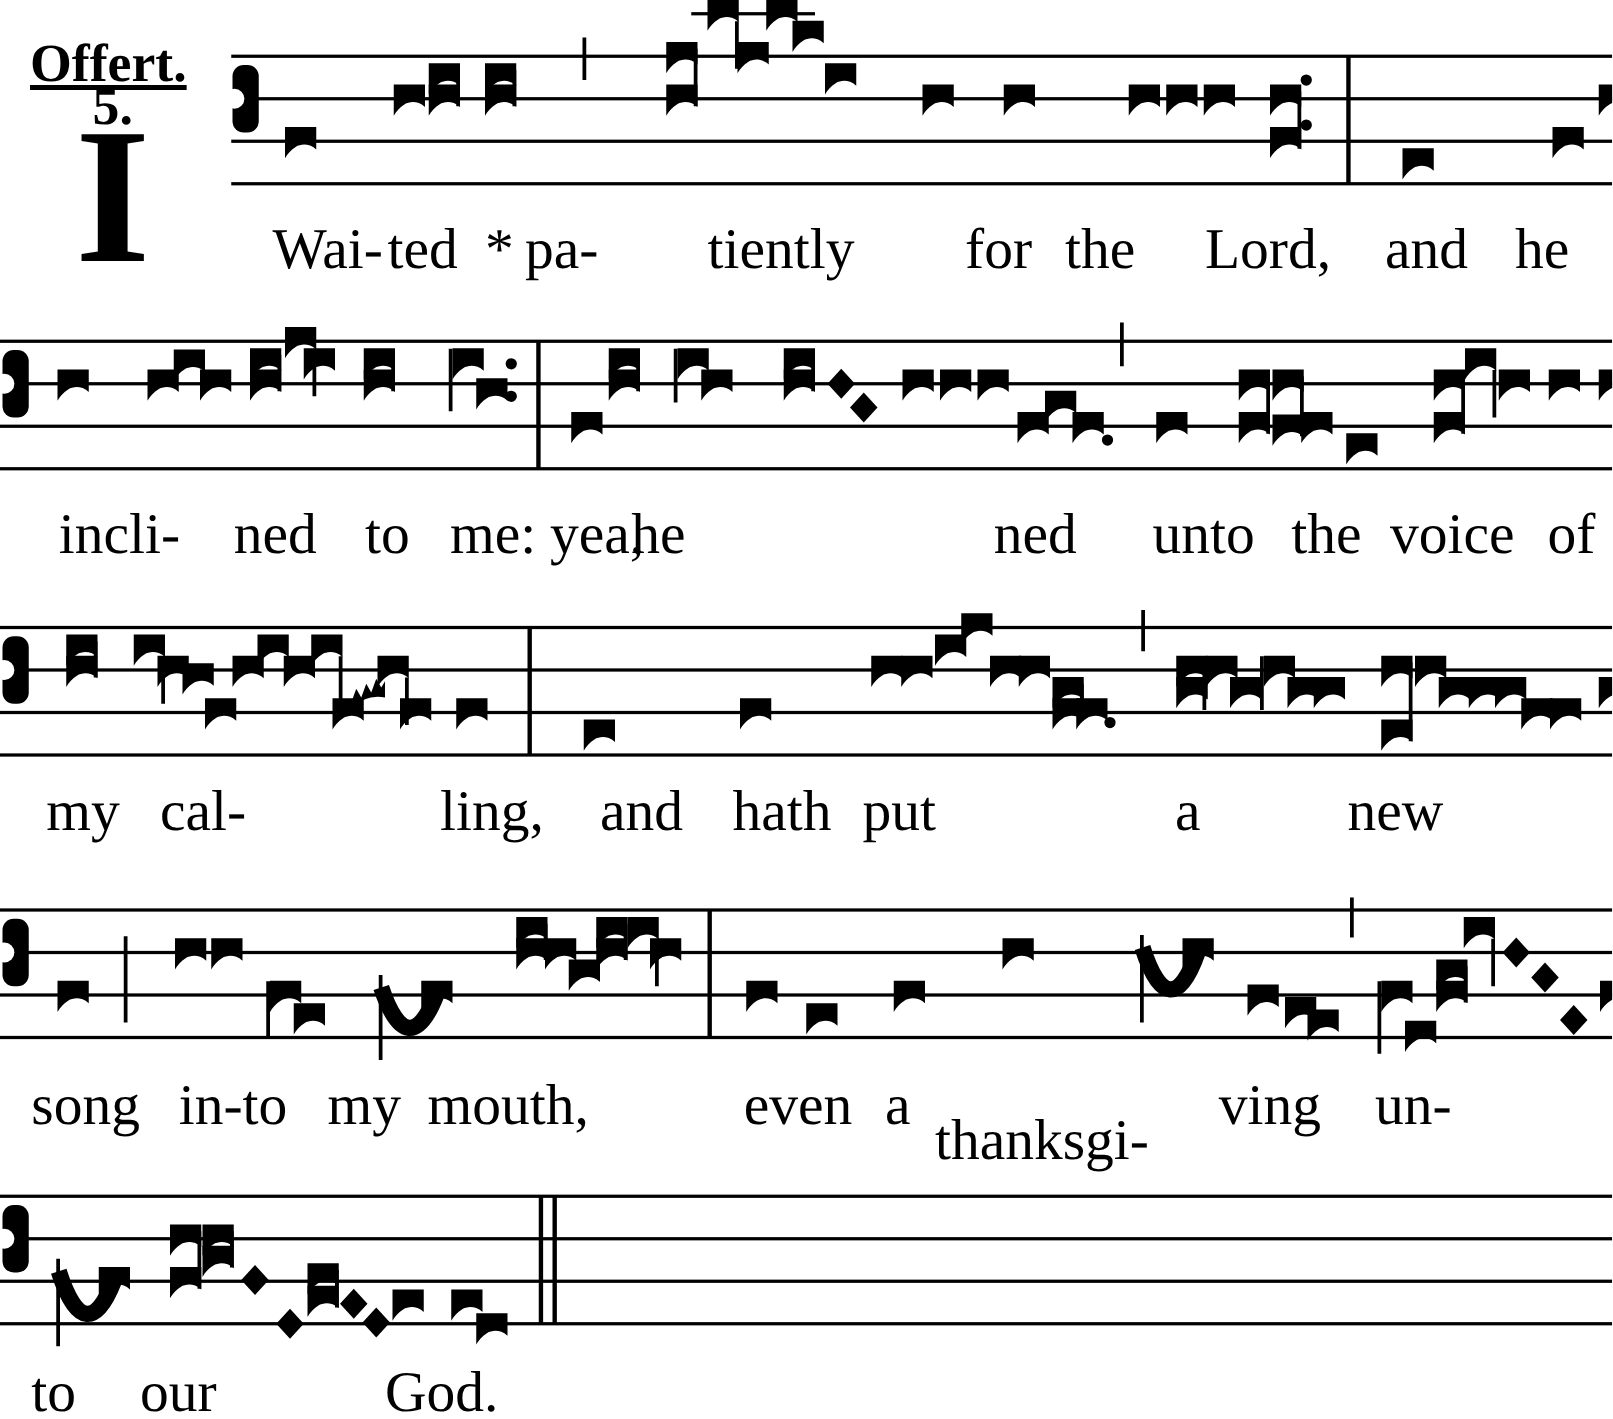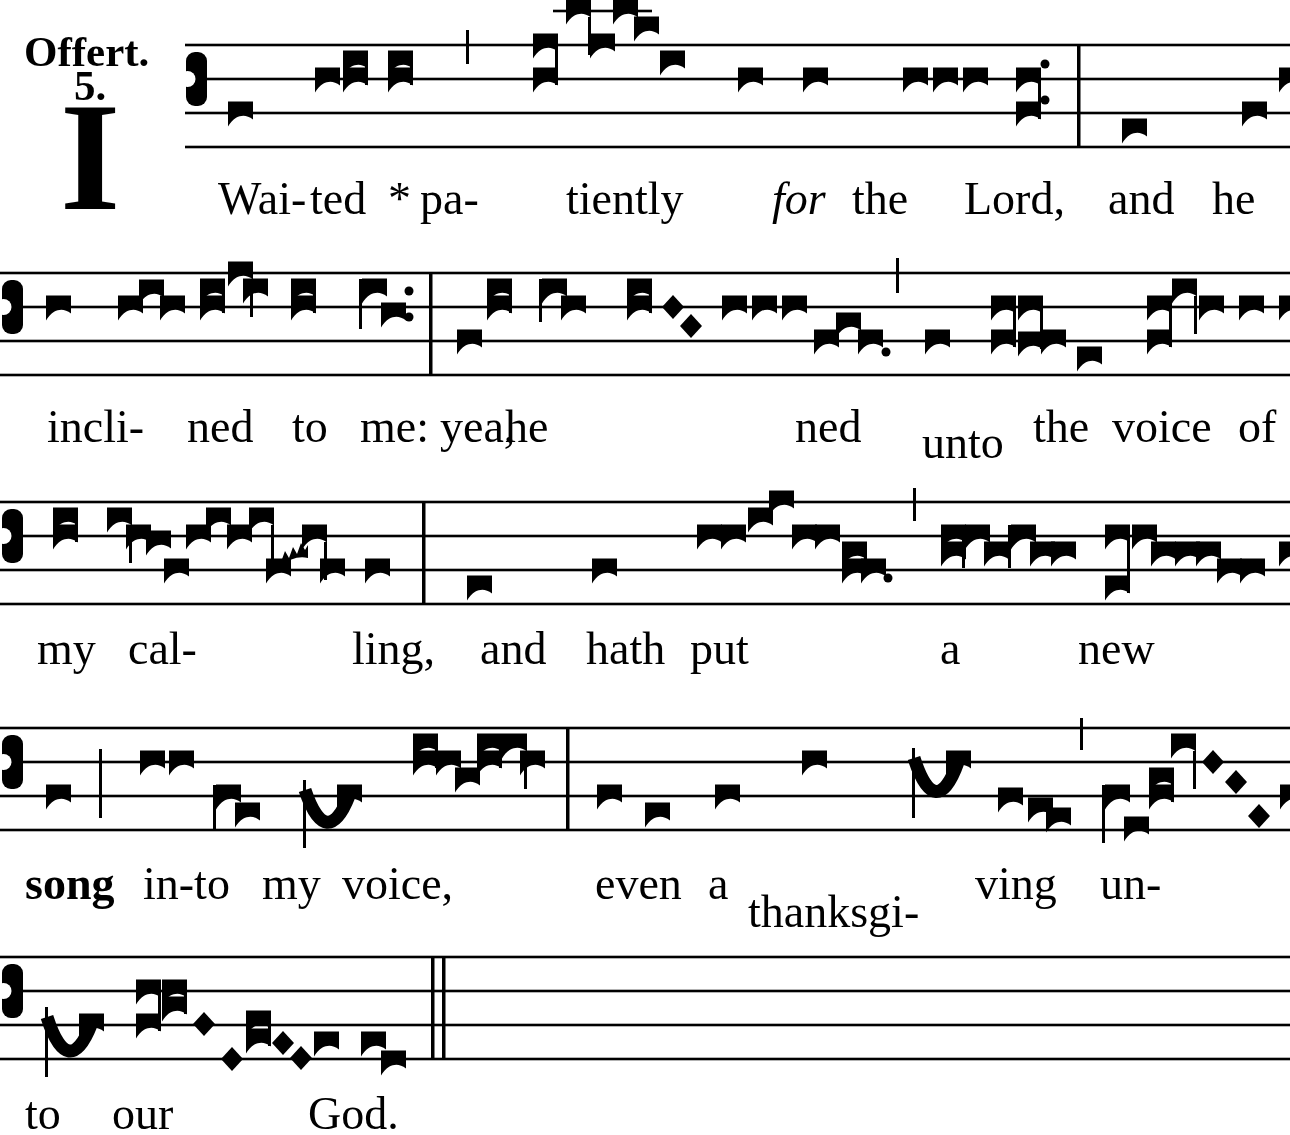--- a/index.html
+++ b/index.html
@@ -1,20 +1,20 @@
 <!DOCTYPE html>
 <html><head>
 <meta charset="utf-8">
 <style>
   html,body{margin:0;padding:0;background:#ffffff;}
   .page{position:relative;width:1290px;height:1135px;background:#fff;overflow:hidden;
         font-family:"Liberation Serif", serif;color:#000;}
   .score{position:absolute;left:0;top:0;}
   .hdr{position:absolute;font-weight:bold;line-height:1;white-space:nowrap;}
-  .genre{left:24px;top:30px;font-size:43px;}
+  .genre{left:24px;top:30px;font-size:43px;text-decoration:underline;}
   .mode{left:74px;top:64px;font-size:43px;}
   .dropcap{left:60px;top:80px;font-size:155px;font-weight:bold;}
   .lyrics{position:absolute;left:0;top:0;width:100%;height:100%;}
   .word{position:absolute;font-size:46px;line-height:1;white-space:pre;}
 </style>
 </head>
 <body>
 
 <div class="page">
   <div class="hdr genre">Offert.</div>
@@ -370,48 +370,48 @@
           <rect x="442" y="957" width="3.5" height="102" fill="#000000"></rect>
         </g>
       </g>
     </svg>
   <div id="lyrics" class="lyrics">
       <span class="word" style="left: 218px; top: 176px;">Wai-</span>
       <span class="word" style="left: 310px; top: 176px;">ted</span>
       <span class="word" style="left: 388px; top: 176px;">*</span>
       <span class="word" style="left: 420px; top: 176px;">pa-</span>
       <span class="word" style="left: 566px; top: 176px;">tiently</span>
-      <span class="word" style="left: 772px; top: 176px; font-style: italic;">for</span>
+      <span class="word" style="left: 772px; top: 176px;">for</span>
       <span class="word" style="left: 852px; top: 176px;">the</span>
       <span class="word" style="left: 964px; top: 176px;">Lord,</span>
       <span class="word" style="left: 1108px; top: 176px;">and</span>
       <span class="word" style="left: 1212px; top: 176px;">he</span>
       <span class="word" style="left: 47px; top: 404px;">incli-</span>
       <span class="word" style="left: 187px; top: 404px;">ned</span>
       <span class="word" style="left: 292px; top: 404px;">to</span>
       <span class="word" style="left: 360px; top: 404px;">me:</span>
       <span class="word" style="left: 440px; top: 404px;">yea,</span>
       <span class="word" style="left: 505px; top: 404px;">he</span>
       <span class="word" style="left: 795px; top: 404px;">ned</span>
-      <span class="word" style="left: 922px; top: 420px;">unto</span>
+      <span class="word" style="left: 922px; top: 404px;">unto</span>
       <span class="word" style="left: 1033px; top: 404px;">the</span>
       <span class="word" style="left: 1112px; top: 404px;">voice</span>
       <span class="word" style="left: 1238px; top: 404px; text-align: right;">of</span>
       <span class="word" style="left: 37px; top: 626px;">my</span>
       <span class="word" style="left: 128px; top: 626px; font-family: Liberation Serif, serif;">cal-</span>
       <span class="word" style="left: 352px; top: 626px;">ling,</span>
       <span class="word" style="left: 480px; top: 626px;">and</span>
       <span class="word" style="left: 586px; top: 626px;">hath</span>
       <span class="word" style="left: 690px; top: 626px;">put</span>
       <span class="word" style="left: 940px; top: 626px;">a</span>
       <span class="word" style="left: 1078px; top: 626px;">new</span>
-      <span class="word" style="left: 25px; top: 861px; font-weight: bold;">song</span>
+      <span class="word" style="left: 25px; top: 861px;">song</span>
       <span class="word" style="left: 143px; top: 861px;">in-to</span>
       <span class="word" style="left: 262px; top: 861px;">my</span>
-      <span class="word" style="left: 342px; top: 861px;">voice,</span>
+      <span class="word" style="left: 342px; top: 861px;">mouth,</span>
       <span class="word" style="left: 595px; top: 861px;">even</span>
       <span class="word" style="left: 708px; top: 861px;">a</span>
       <span class="word" style="left: 748px; top: 861px; margin-top: 28px;">thanksgi-</span>
       <span class="word" style="left: 975px; top: 861px;">ving</span>
       <span class="word" style="left: 1100px; top: 861px;">un-</span>
       <span class="word" style="left: 25px; top: 1091px;">to</span>
       <span class="word" style="left: 112px; top: 1091px;">our</span>
       <span class="word" style="left: 308px; top: 1091px;">God.</span>
     </div>
 </div>

